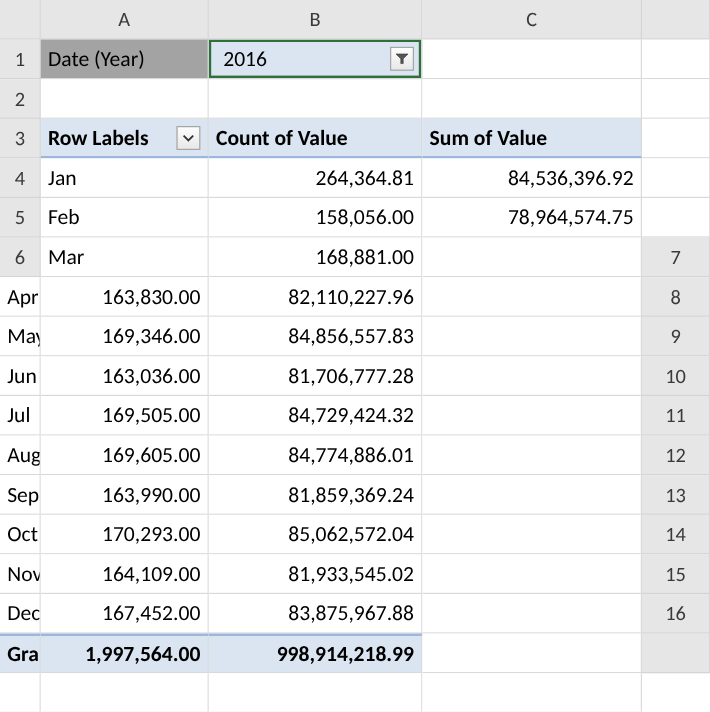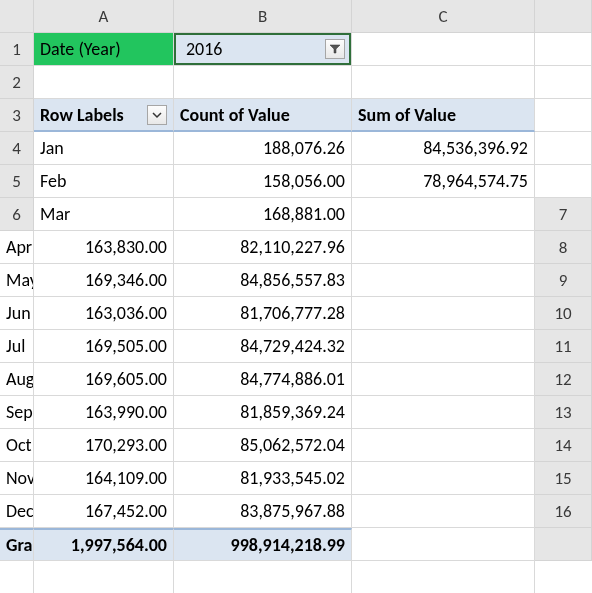--- a/index.html
+++ b/index.html
@@ -38,21 +38,21 @@
       white-space: nowrap;
       overflow: hidden;
     }
     .num { justify-content: flex-end; }
     .pivot-header {
       background: #dbe5f1;
       font-weight: bold;
       border-bottom: 2px solid #9bb7d9;
     }
     .filter-label {
-      background: #22c55e;
+      background: #a3a3a3;
     }
     .filter-value {
       background: #dbe5f1;
       position: relative;
       padding-left: 12px;
     }
     .filter-value::after {
       content: "";
       position: absolute;
       inset: 0;
@@ -120,21 +120,21 @@
         </svg>
       </span>
     </span>
   </div>
   <div class="cell pivot-header">Count of Value</div>
   <div class="cell pivot-header">Sum of Value</div>
   <div class="cell"></div>
 
   <div class="row-hdr">4</div>
   <div class="cell">Jan</div>
-  <div class="cell num">188,076.26</div>
+  <div class="cell num">264,364.81</div>
   <div class="cell num">84,536,396.92</div>
   <div class="cell"></div>
 
   <div class="row-hdr">5</div>
   <div class="cell">Feb</div>
   <div class="cell num">158,056.00</div>
   <div class="cell num">78,964,574.75</div>
   <div class="cell"></div>
 
   <div class="row-hdr">6</div>

